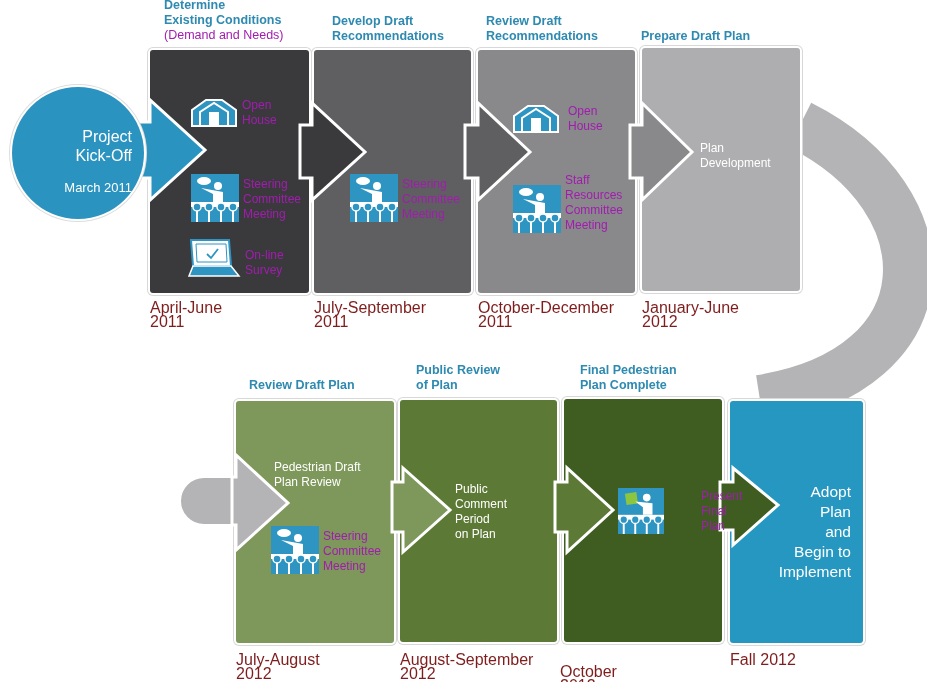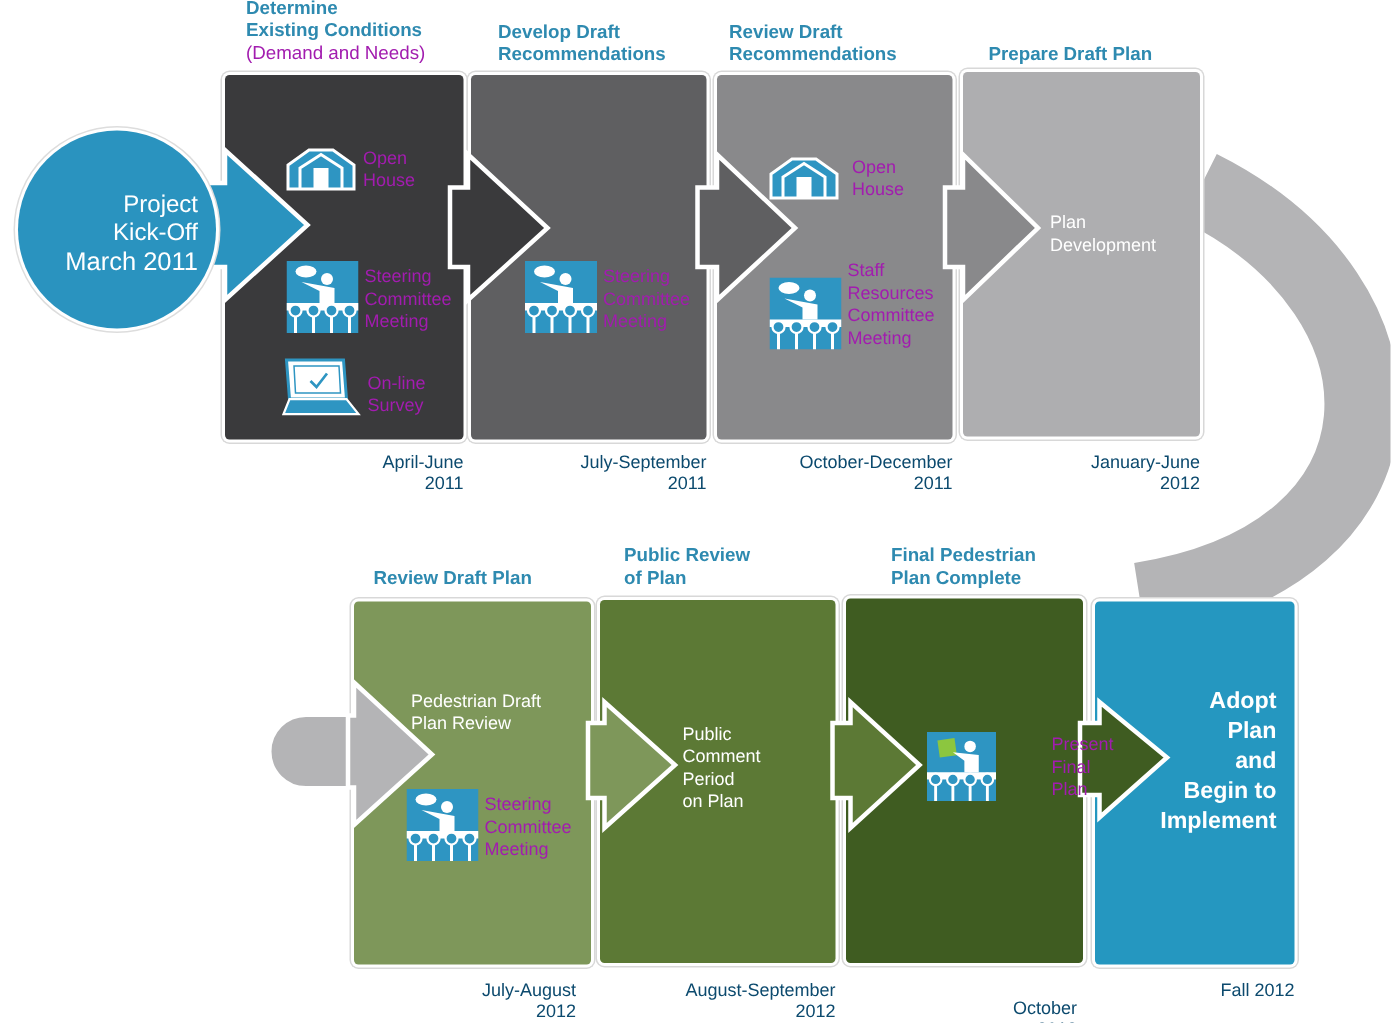--- a/index.html
+++ b/index.html
@@ -11,21 +11,21 @@
   .abs { position: absolute; }
   .phase-title {
     position: absolute; color: #2e8ab0; font-weight: bold; font-size: 12.5px; line-height: 15px;
   }
   .phase-title .sub { font-weight: normal; color: #a21caf; display: block; }
   .panel {
     position: absolute; border-radius: 3px;
     box-shadow: 0 0 0 2px #ffffff, 0 0 0 3px #d8d8d8;
   }
   .date {
-    position: absolute; text-align: right; color: #0c4a6e; font-size: 12px; line-height: 14px;
+    position: absolute; text-align: left; color: #7f1d1d; font-size: 16px; line-height: 14px;
   }
   .item {
     position: absolute; display: flex; align-items: flex-end; color: #a21caf; font-size: 12px; line-height: 15px;
   }
   .item .lbl { margin-left: 4px; }
   .txt { position: absolute; color: #ffffff; font-size: 12px; line-height: 15px; }
   svg { display: block; }
 </style>
 </head>
 <body>
@@ -63,47 +63,47 @@
 
   <path d="M 555 482 L 567 482 L 567 468 L 613 510 L 567 552 L 567 532 L 555 532 Z" fill="#5c7935" stroke="#ffffff" stroke-width="3"></path>
 
   <path d="M 720 482 L 733 482 L 733 468 L 778 505 L 733 545 L 733 530 L 720 530 Z" fill="#3f5c21" stroke="#ffffff" stroke-width="3"></path>
 </svg>
 
 <div class="abs" style="left:12px;top:87px;width:132px;height:132px;border-radius:50%;background:#2a93bf;box-shadow:0 0 0 2px #fff,0 0 0 3px #ddd;"></div>
 <div class="abs" style="left:22px;top:127px;width:110px;text-align:right;color:#fff;">
   <div style="font-size:16px;line-height:19px;">Project</div>
   <div style="font-size:16px;line-height:19px;">Kick-Off</div>
-  <div style="font-size:17px;line-height:18px;margin-top:1px;">March 2011</div>
+  <div style="font-size:13px;line-height:18px;margin-top:14px;">March 2011</div>
 </div>
 
 <div class="phase-title" style="left:164px;top:-2px;">
   <span>Determine</span><br>
   <span>Existing Conditions</span>
   <span class="sub">(Demand and Needs)</span>
 </div>
 <div class="phase-title" style="left:332px;top:14px;">
   <span>Develop Draft</span><br>
   <span>Recommendations</span>
 </div>
 <div class="phase-title" style="left:486px;top:14px;">
   <span>Review Draft</span><br>
   <span>Recommendations</span>
 </div>
-<div class="phase-title" style="left:659px;top:29px;">
+<div class="phase-title" style="left:641px;top:29px;">
   <span>Prepare Draft Plan</span>
 </div>
 <div class="phase-title" style="left:249px;top:378px;">
   <span>Review Draft Plan</span>
 </div>
 <div class="phase-title" style="left:416px;top:363px;">
   <span>Public Review</span><br>
   <span>of Plan</span>
 </div>
-<div class="phase-title" style="left:594px;top:363px;">
+<div class="phase-title" style="left:580px;top:363px;">
   <span>Final Pedestrian</span><br>
   <span>Plan Complete</span>
 </div>
 
 <div class="item" style="left:190px;top:97px;">
   <svg width="48" height="30" viewBox="0 0 48 30">
     <path d="M2 28 L2 12 L16 2 L32 2 L46 12 L46 28 Z" fill="#2e95c2" stroke="#fff" stroke-width="2"></path>
     <path d="M10 28 L10 14 L24 5 L38 14 L38 28" fill="none" stroke="#fff" stroke-width="2"></path>
     <rect x="19" y="14" width="10" height="14" fill="#fff"></rect>
   </svg>
@@ -215,21 +215,21 @@
     <rect x="0" y="28" width="48" height="5" fill="#fff"></rect>
     <circle cx="6" cy="33" r="4" fill="#2e95c2" stroke="#fff" stroke-width="1.5"></circle>
     <circle cx="18" cy="33" r="4" fill="#2e95c2" stroke="#fff" stroke-width="1.5"></circle>
     <circle cx="30" cy="33" r="4" fill="#2e95c2" stroke="#fff" stroke-width="1.5"></circle>
     <circle cx="42" cy="33" r="4" fill="#2e95c2" stroke="#fff" stroke-width="1.5"></circle>
     <path d="M6 37 V48 M18 37 V48 M30 37 V48 M42 37 V48" stroke="#fff" stroke-width="2"></path>
   </svg>
   <div class="lbl" style="margin-left:9px;margin-top:5px;"><span>Present</span><br><span>Final</span><br><span>Plan</span></div>
 </div>
 
-<div class="abs" style="left:752px;top:458px;width:99px;text-align:right;color:#fff;font-weight:bold;font-size:15.5px;line-height:20px;">
+<div class="abs" style="left:752px;top:482px;width:99px;text-align:right;color:#fff;font-weight:normal;font-size:15.5px;line-height:20px;">
   <span>Adopt</span><br>
   <span>Plan</span><br>
   <span>and</span><br>
   <span>Begin to</span><br>
   <span>Implement</span>
 </div>
 
 <div class="date" style="left:150px;top:301px;width:159px;"><span>April-June</span><br><span>2011</span></div>
 <div class="date" style="left:314px;top:301px;width:157px;"><span>July-September</span><br><span>2011</span></div>
 <div class="date" style="left:478px;top:301px;width:157px;"><span>October-December</span><br><span>2011</span></div>

